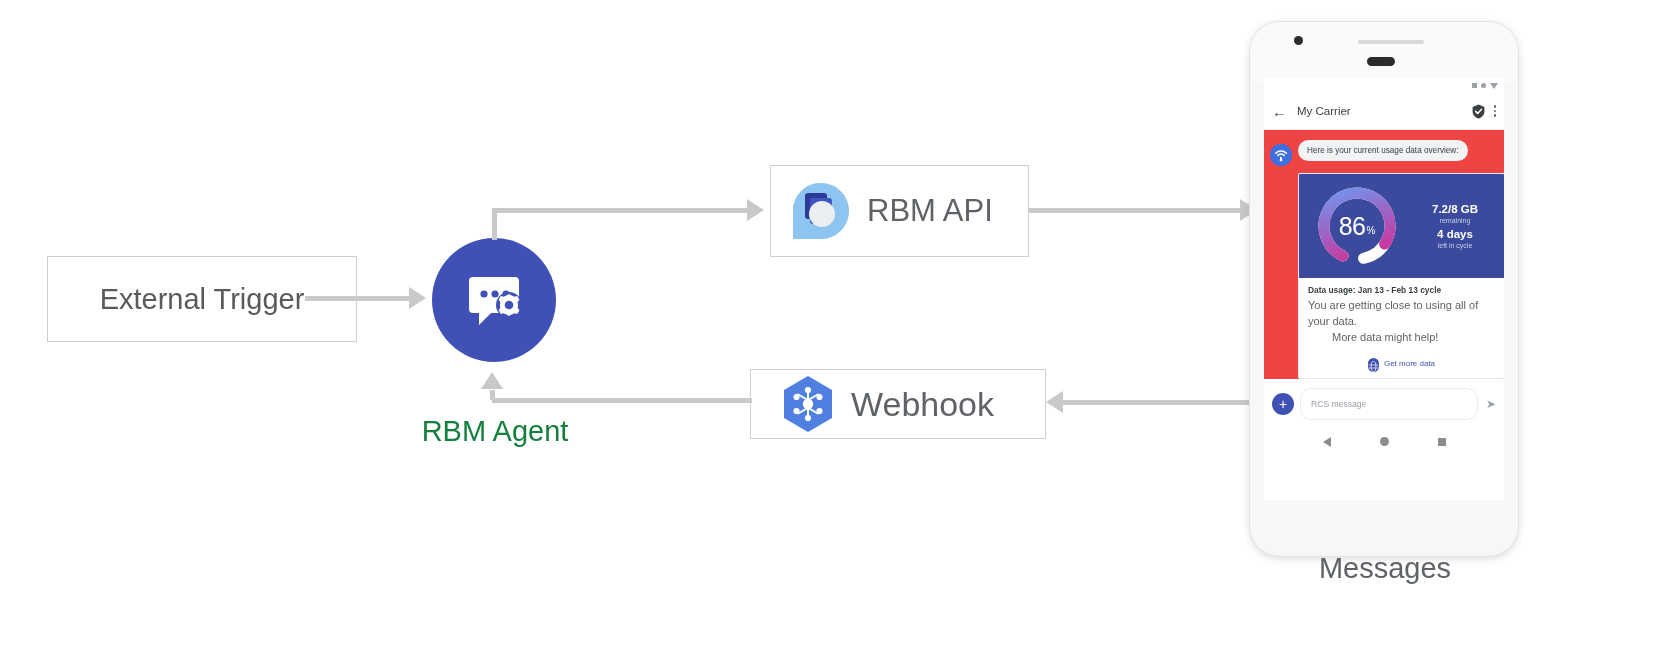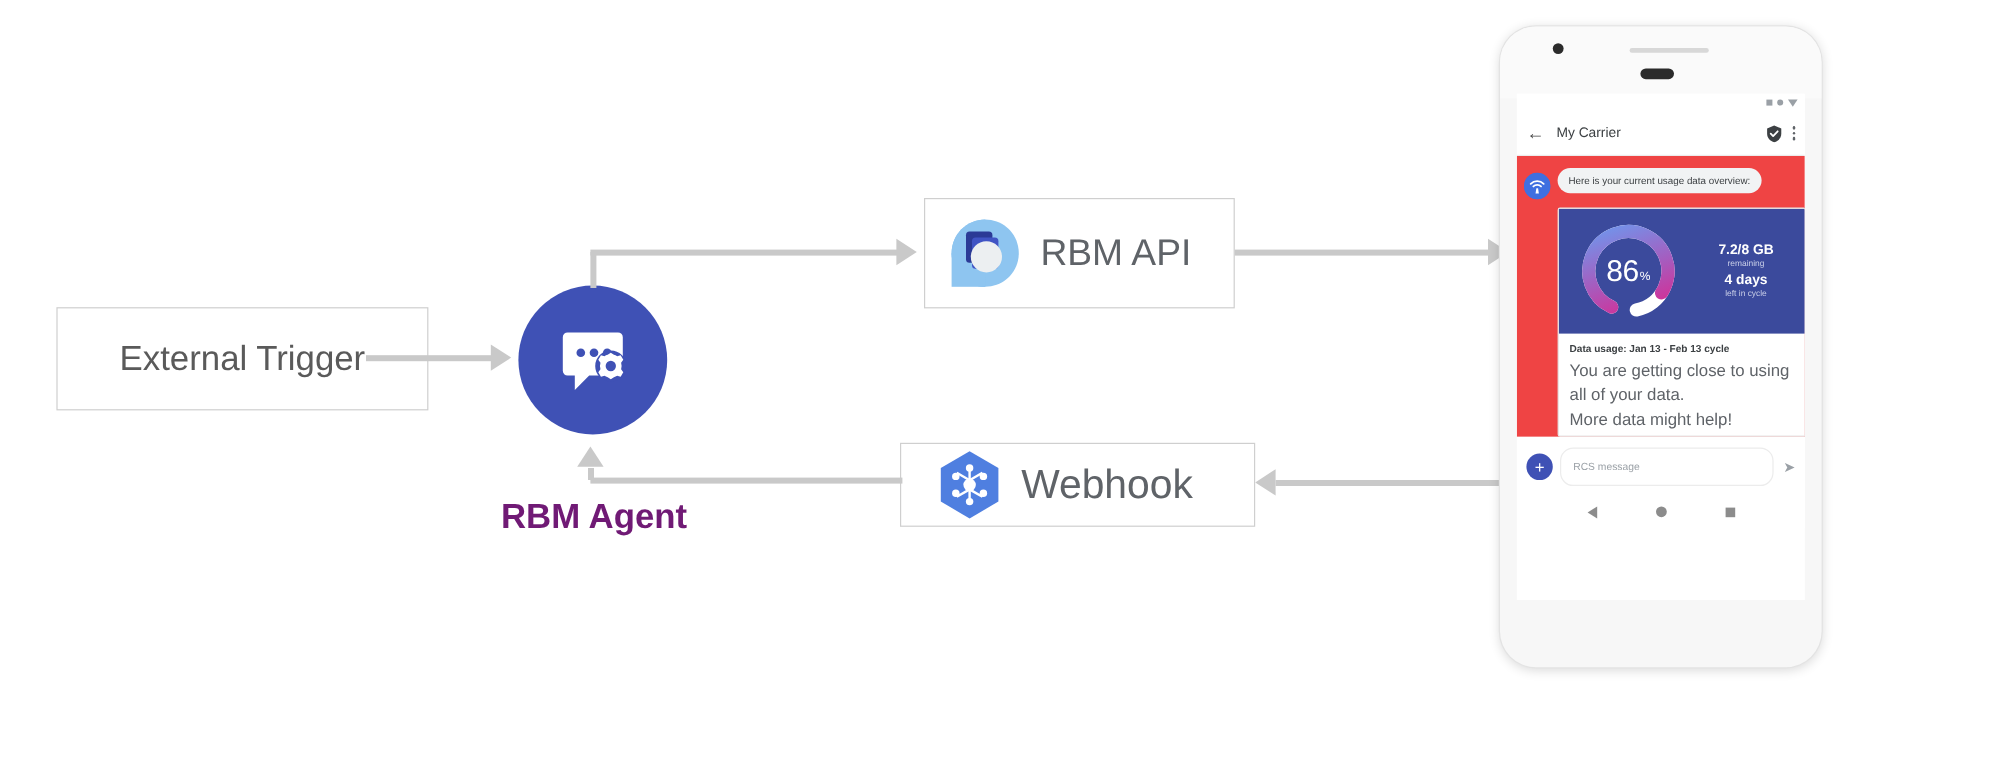--- a/index.html
+++ b/index.html
@@ -38,22 +38,22 @@
            border-right:17px solid #c9c9c9;}
   .arrow-u{position:absolute;width:0;height:0;
            border-left:11px solid transparent;border-right:11px solid transparent;
            border-bottom:17px solid #c9c9c9;}
 
   
   #rbm-agent{position:absolute;left:432px;top:238px;width:124px;height:124px;
              border-radius:50%;background:#3f51b5;display:flex;
              align-items:center;justify-content:center;}
   #rbm-agent-caption{position:absolute;left:380px;top:415px;width:230px;
-                     text-align:center;font-size:29px;color:#701a75;
-                     font-weight:700;}
+                     text-align:center;font-size:29px;color:#15803d;
+                     font-weight:400;}
 
   
   .rbm-logo{position:relative;width:64px;height:64px;flex:0 0 64px;}
 
   
   .hex{position:relative;width:62px;height:62px;flex:0 0 62px;}
 
   
   #phone{position:absolute;left:1250px;top:22px;width:268px;height:534px;
          background:#f7f7f7;border-radius:30px;
@@ -102,21 +102,21 @@
   #gauge-pct .sym{font-size:10px;font-weight:400;margin-left:1px;margin-top:8px;}
   #hero-right{position:absolute;right:0;top:0;width:98px;height:100%;
               color:#fff;display:flex;flex-direction:column;
               justify-content:center;align-items:center;gap:4px;}
   .hero-block{text-align:center;}
   .hero-big{font-size:11.5px;font-weight:700;line-height:1.15;}
   .hero-small{font-size:7px;color:#c9cfe8;margin-top:1px;}
 
   #card-body{padding:7px 9px 4px 9px;}
   #card-title{font-size:8.4px;font-weight:700;color:#3c4043;}
-  #card-desc{font-size:14px;color:#5f6368;line-height:1.45;margin-top:3px;}
+  #card-desc{font-size:11px;color:#5f6368;line-height:1.45;margin-top:3px;}
   #card-action{display:flex;align-items:center;justify-content:center;gap:5px;
                padding:8px 0 9px 0;}
   .globe{width:11px;height:11px;border-radius:50%;background:#4051b5;position:relative;}
   #card-action .txt{font-size:8px;color:#4051b5;font-weight:500;}
 
   #composer{display:flex;align-items:center;gap:6px;padding:9px 8px;background:#fff;}
   #plus-btn{width:22px;height:22px;border-radius:50%;background:#3f51b5;
             color:#fff;display:flex;align-items:center;justify-content:center;
             font-size:14px;line-height:1;flex:0 0 22px;}
   #rcs-input{flex:1;height:22px;border:1px solid #ececec;border-radius:11px;
@@ -284,37 +284,50 @@
               <div class="hero-block">
                 <div class="hero-big">4 days</div>
                 <div class="hero-small">left in cycle</div>
               </div>
             </div>
           </div>
 
           <div id="card-body">
             <div id="card-title">Data usage: Jan 13 - Feb 13 cycle</div>
             <div id="card-desc">You are getting close to using all of your data.</div>
-            <div id="card-desc" style="margin-top:0;">More data might help!</div>
+            <div id="card-desc" style="margin-top:0;margin-left:24px;">More data might help!</div>
           </div>
 
+          <div id="card-action">
+            <span class="globe">
+              <svg width="11" height="11" viewBox="0 0 11 11">
+                <circle cx="5.5" cy="5.5" r="5.5" fill="#4051b5"></circle>
+                <g stroke="#fff" stroke-width="0.7" fill="none">
+                  <ellipse cx="5.5" cy="5.5" rx="2.4" ry="5.2"></ellipse>
+                  <path d="M0.6 4 H10.4 M0.6 7 H10.4"></path>
+                </g>
+              </svg>
+            </span>
+            <span class="txt">Get more data</span>
+          </div>
         </div>
       </div>
 
       <div id="composer">
         <div id="plus-btn">+</div>
         <div id="rcs-input">
           <span>RCS message</span>
         </div>
         <div id="send-icon">➤</div>
       </div>
 
       <div id="navbar">
         <span class="nv-back"></span>
         <span class="nv-home"></span>
         <span class="nv-rec"></span>
       </div>
 
     </div>
   </div>
 
+  <div id="phone-caption">Messages</div>
 
 </div>
 
 </body></html>

